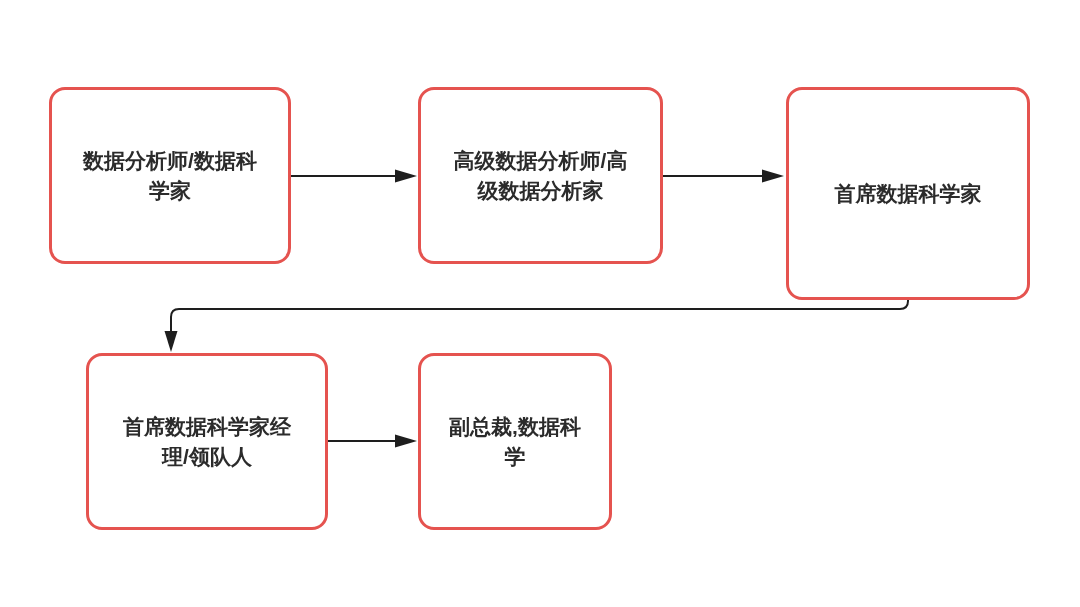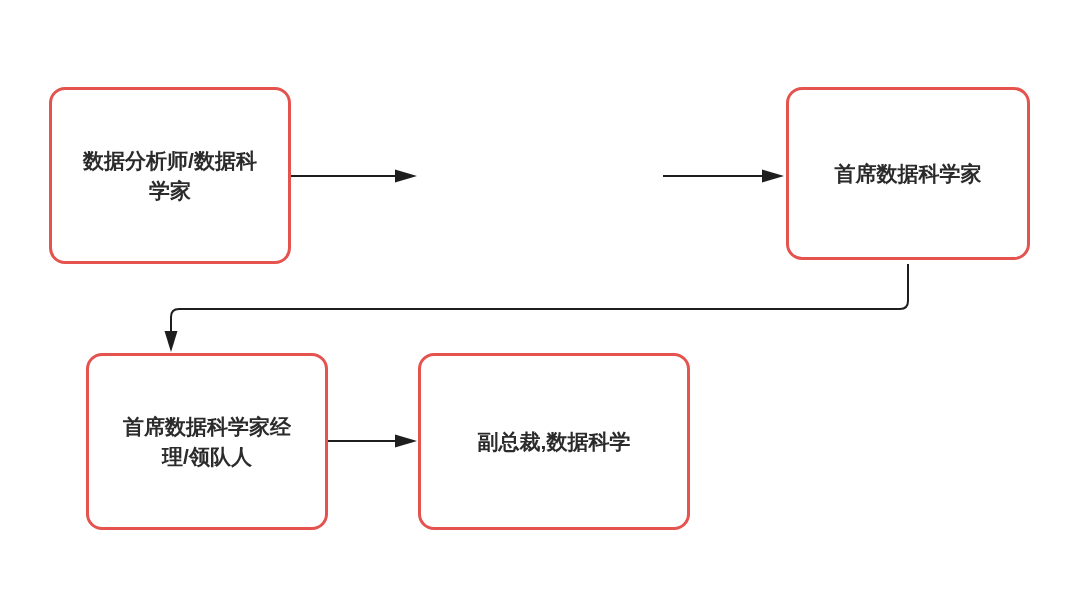--- a/index.html
+++ b/index.html
@@ -41,23 +41,23 @@
   }
   .node-label {
     font-size: 21px;
     line-height: 30px;
     font-weight: bold;
     color: var(--text);
     word-break: normal;
   }
   .n1 { left: 49px;  top: 87px;  width: 242px; height: 177px; }
   .n2 { left: 418px; top: 87px;  width: 245px; height: 177px; }
-  .n3 { left: 786px; top: 87px;  width: 244px; height: 173px; }
+  .n3 { left: 786px; top: 87px;  width: 244px; height: 213px; }
   .n4 { left: 49px;  top: 353px; width: 242px; height: 177px; margin-left: 37px; }
-  .n5 { left: 418px; top: 353px; width: 272px; height: 177px; }
+  .n5 { left: 418px; top: 353px; width: 194px; height: 177px; }
   .edge-line { stroke: var(--arrow); stroke-width: 2; fill: none; }
   .edge-head { fill: var(--arrow); stroke: none; }
 </style>
 </head>
 <body>
 
 <div class="canvas">
 
   <svg class="connectors" viewBox="0 0 1080 607" xmlns="http://www.w3.org/2000/svg">
 
@@ -79,20 +79,23 @@
     <g>
       <line class="edge-line" x1="291" y1="441" x2="398" y2="441"></line>
       <polygon class="edge-head" points="417,441 395,434.5 395,447.5"></polygon>
     </g>
   </svg>
 
   <div class="node n1">
     <span class="node-label">数据分析师/数据科学家</span>
   </div>
 
+  <div class="node n2">
+    <span class="node-label">高级数据分析师/高级数据分析家</span>
+  </div>
 
   <div class="node n3">
     <span class="node-label">首席数据科学家</span>
   </div>
 
   <div class="node n4">
     <span class="node-label">首席数据科学家经理/领队人</span>
   </div>
 
   <div class="node n5">

